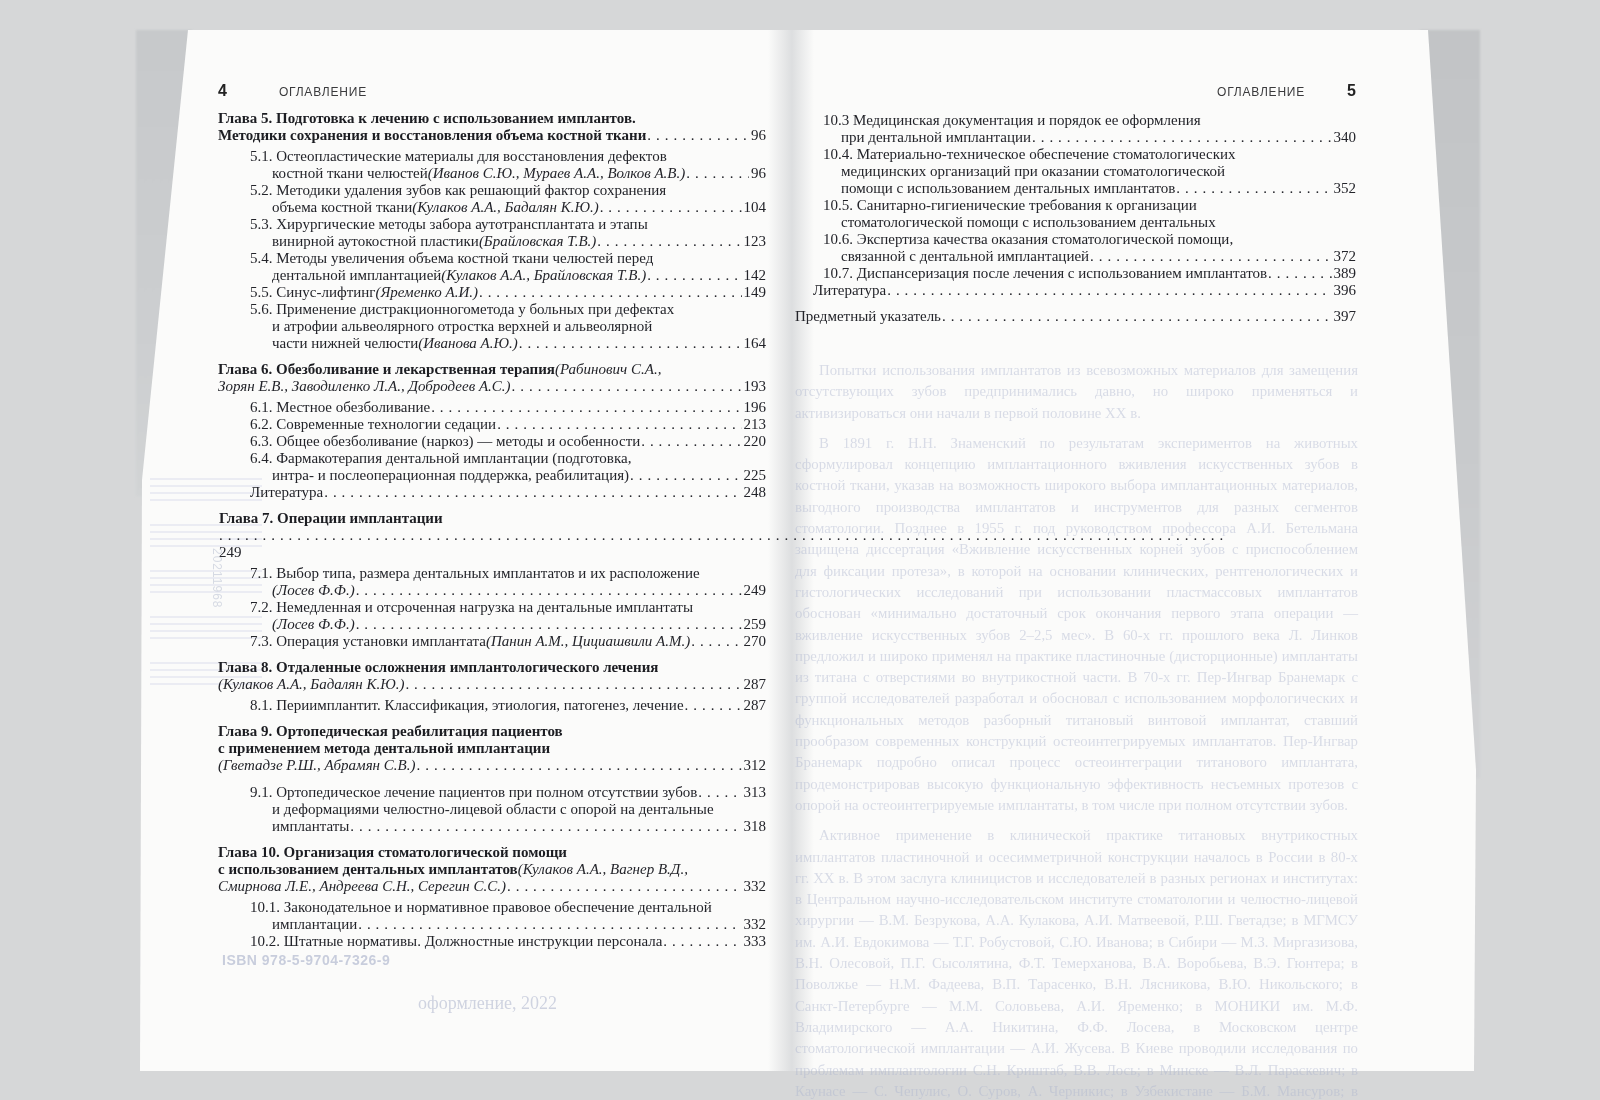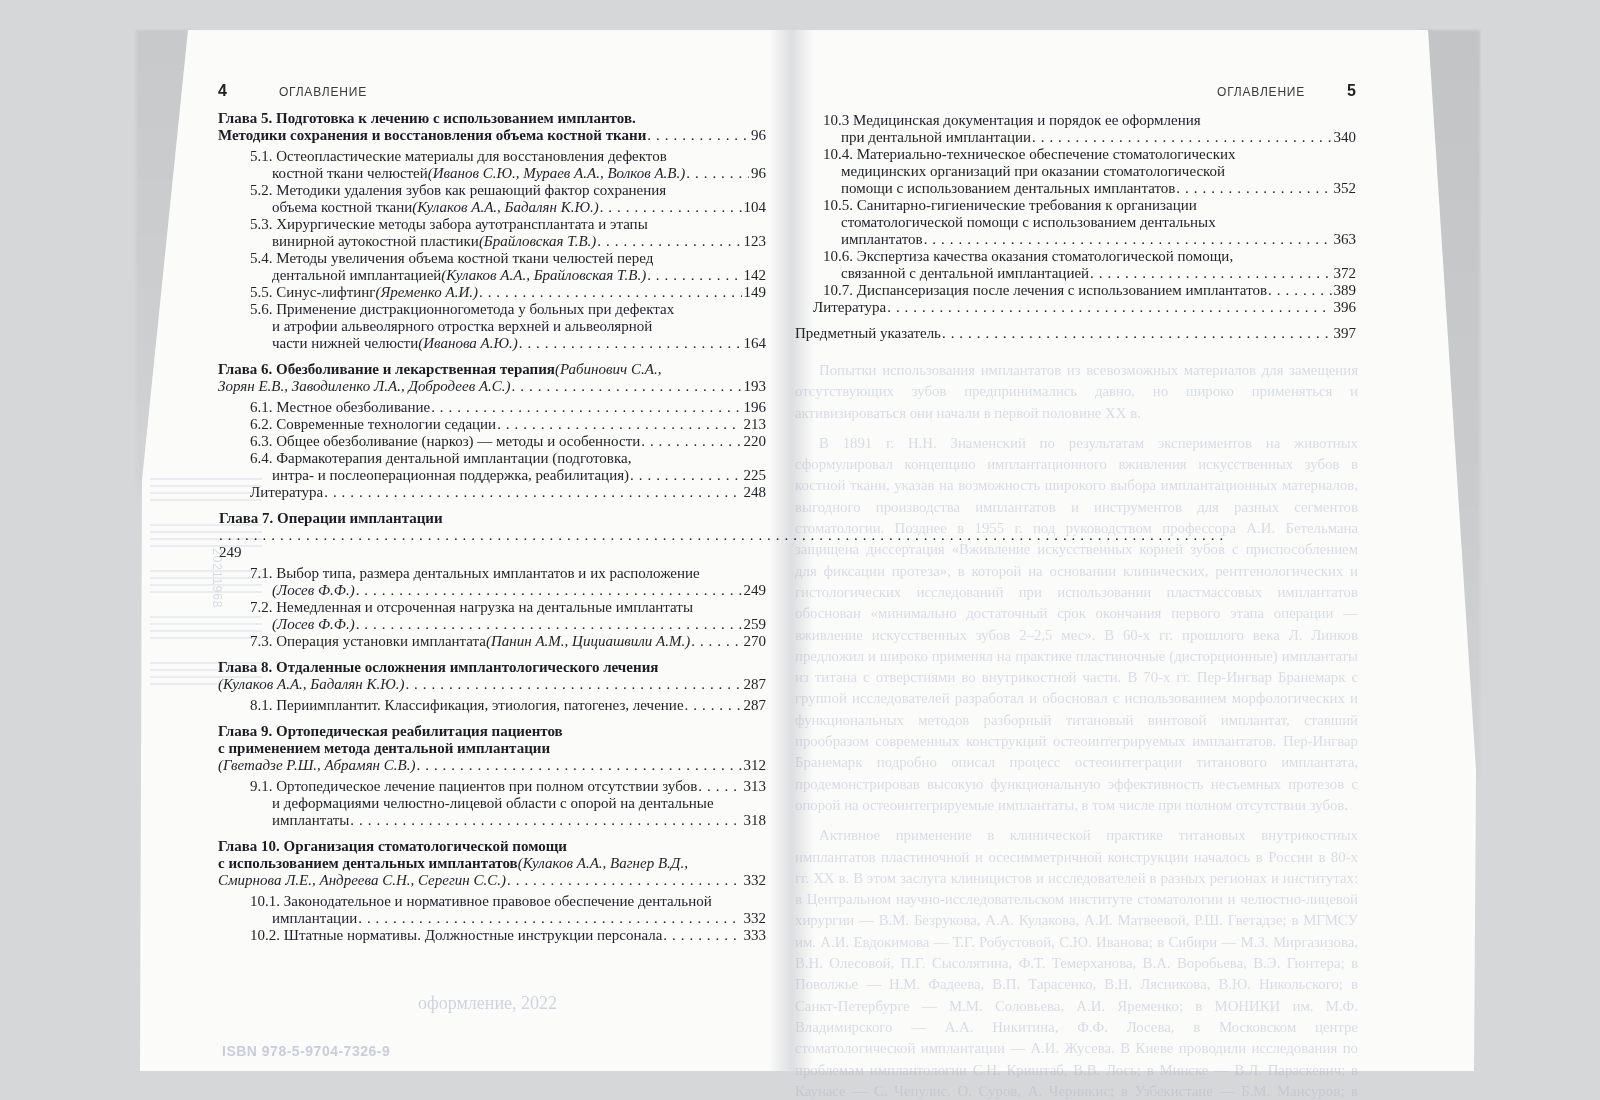--- a/index.html
+++ b/index.html
@@ -54,21 +54,21 @@
   .lead::after{content:". . . . . . . . . . . . . . . . . . . . . . . . . . . . . . . . . . . . . . . . . . . . . . . . . . . . . . . . . . . . . . . . . . . . . . . . . . . . . . . . . . . . . . . . . . . . . . . . . . . . . . . . . . . . . . . . . . . .";}
   .pno{flex:0 0 auto;}
   
   .bleed-text{
     position:absolute;left:795px;top:360px;width:563px;z-index:3;
     color:#aeb6cf;opacity:.45;filter:blur(.35px);
     font-size:14.8px;line-height:21.3px;text-align:justify;
   }
   .bleed-text p{margin:0 0 9px 0;text-indent:24px;}
   .bleed-isbn{
-    position:absolute;left:222px;top:1043px;z-index:3;
+    position:absolute;left:222px;top:952px;z-index:3;
     font-family:"Liberation Sans",sans-serif;font-weight:bold;
     font-size:14px;color:#96a0c0;opacity:.5;filter:blur(.5px);letter-spacing:.5px;
   }
   .bleed-edition{
     position:absolute;left:418px;top:993px;z-index:3;
     font-size:18px;color:#9aa3c2;opacity:.45;filter:blur(.5px);
   }
   .bleed-stripes{
     position:absolute;left:150px;top:478px;width:112px;height:226px;z-index:3;
     opacity:.45;filter:blur(.4px);
@@ -243,21 +243,21 @@
         <span class="b">Глава 9. Ортопедическая реабилитация пациентов</span>
       </div>
       <div class="line ind0">
         <span class="b">с применением метода дентальной имплантации</span>
       </div>
       <div class="line ind0">
         <span class="i">(Гветадзе Р.Ш., Абрамян С.В.)</span>
         <span class="lead"></span>
         <span class="pno">312</span>
       </div>
-      <div class="line ind1" style="margin-top: 4px;">
+      <div class="line ind1" style="margin-top: 10px;">
         <span>9.1. Ортопедическое лечение пациентов при полном отсутствии зубов </span>
         <span class="lead"></span>
         <span class="pno">313</span>
       </div>
       <div class="line ind2">
         <span>и деформациями челюстно-лицевой области с опорой на дентальные</span>
       </div>
       <div class="line ind2">
         <span>имплантаты</span>
         <span class="lead"></span>
@@ -314,25 +314,20 @@
       <div class="line ind2">
         <span>помощи с использованием дентальных имплантатов </span>
         <span class="lead"></span>
         <span class="pno">352</span>
       </div>
       <div class="line ind1">
         <span>10.5. Санитарно-гигиенические требования к организации</span>
       </div>
       <div class="line ind2">
         <span>стоматологической помощи с использованием дентальных</span>
-      </div>
-      <div class="line ind2">
-        <span>имплантатов</span>
-        <span class="lead"></span>
-        <span class="pno">363</span>
       </div>
       <div class="line ind1">
         <span>10.6. Экспертиза качества оказания стоматологической помощи,</span>
       </div>
       <div class="line ind2">
         <span>связанной с дентальной имплантацией </span>
         <span class="lead"></span>
         <span class="pno">372</span>
       </div>
       <div class="line ind1">

